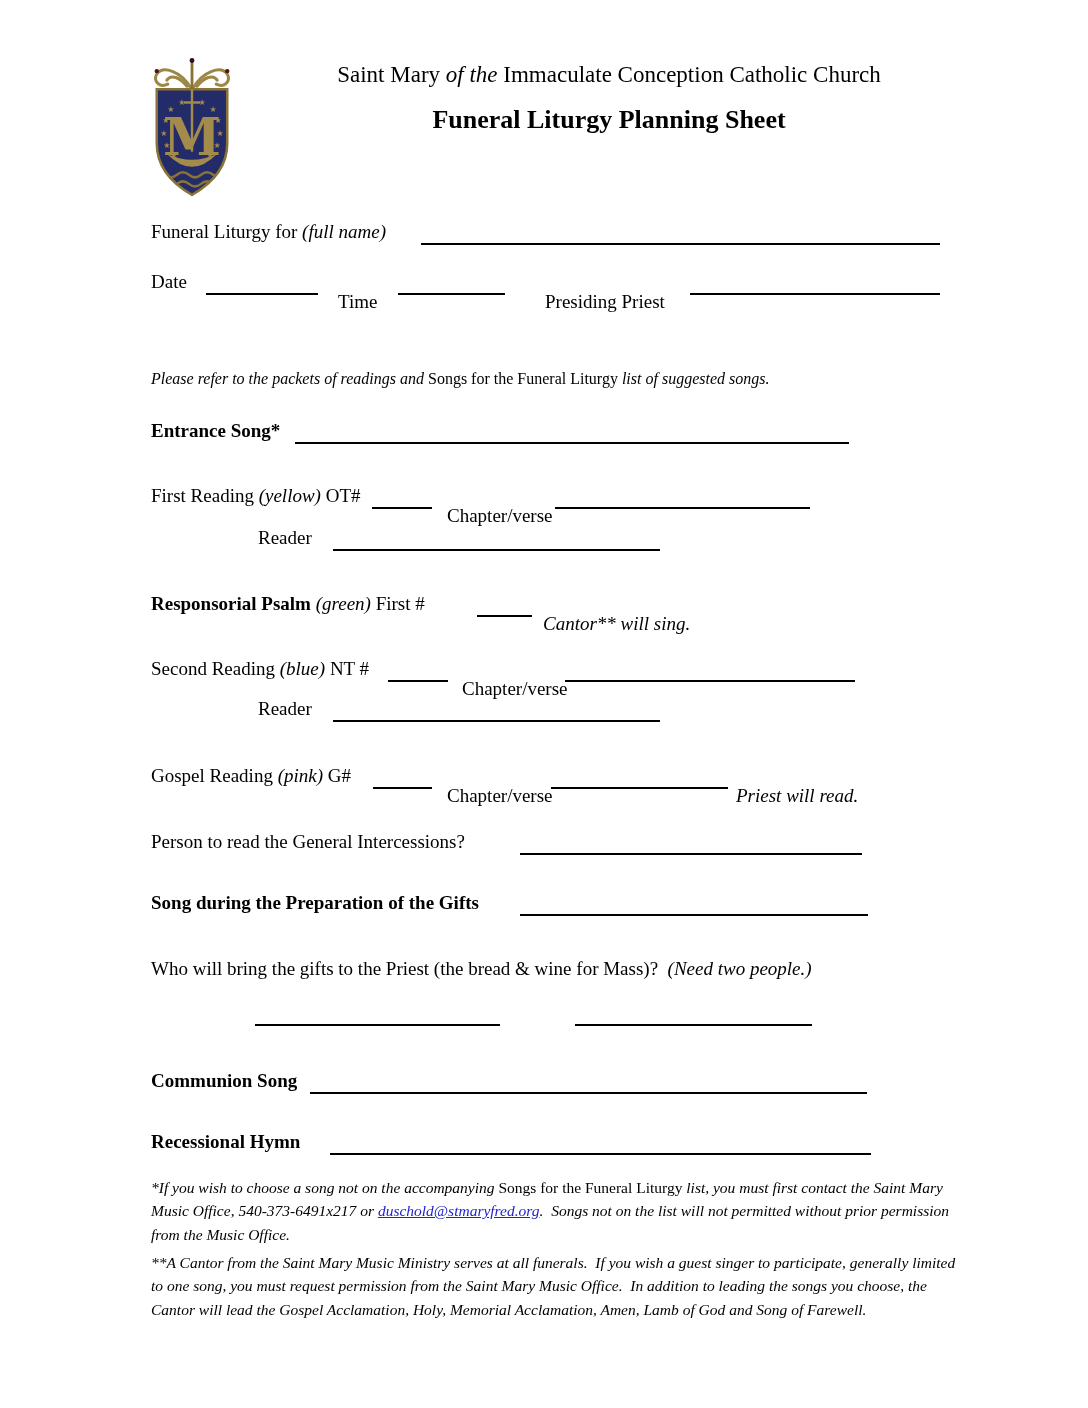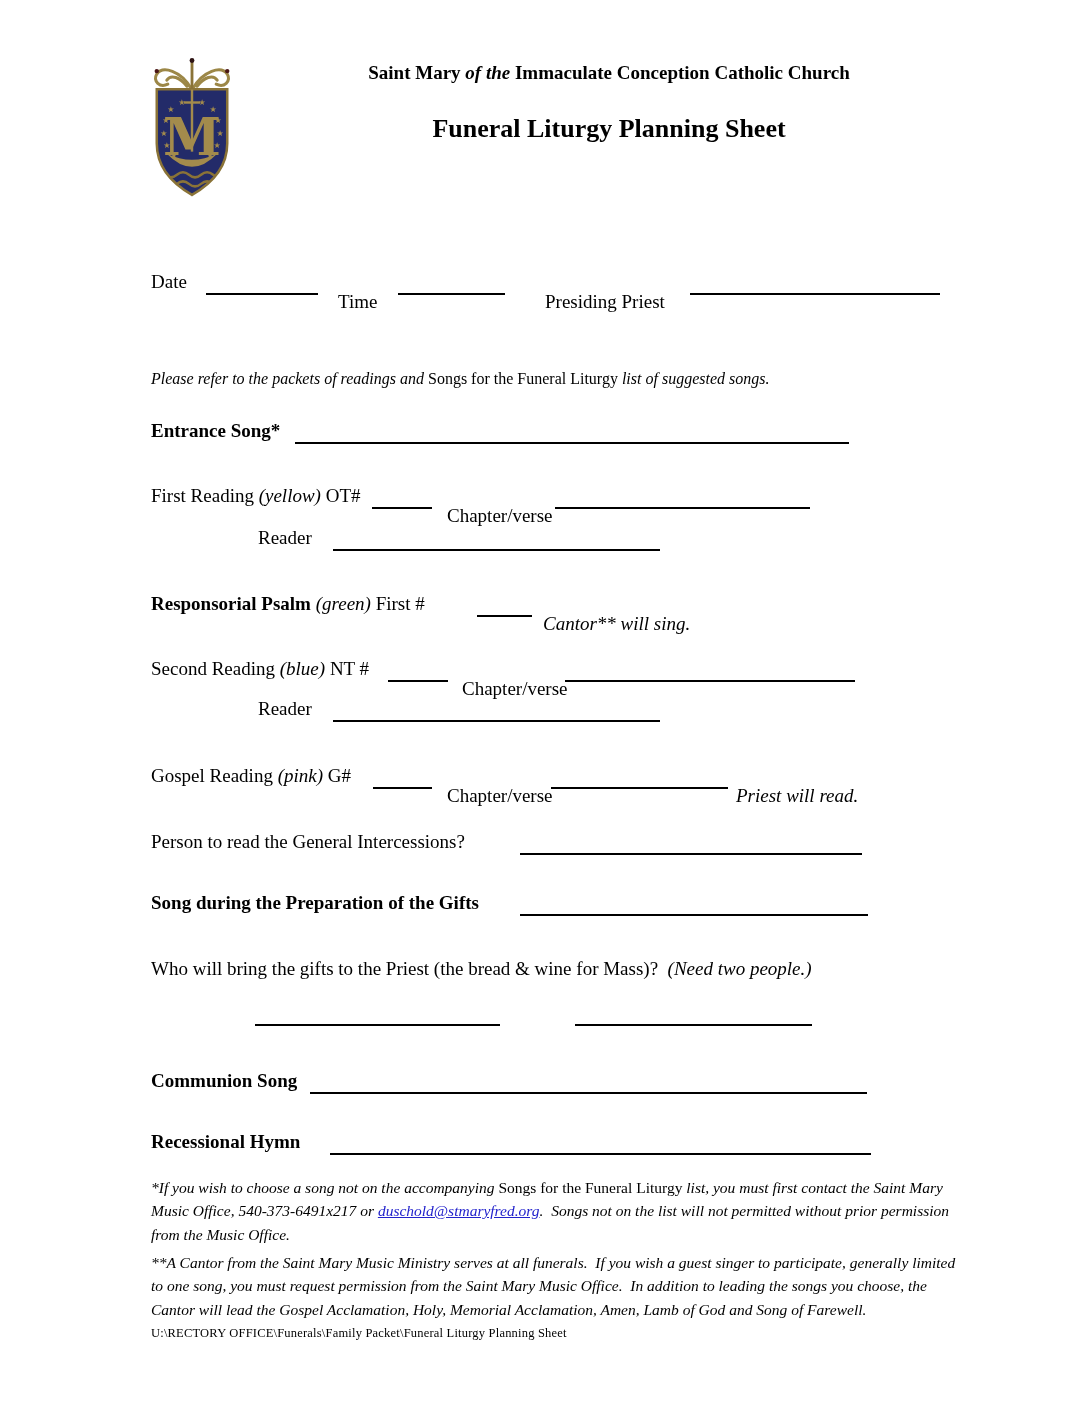--- a/index.html
+++ b/index.html
@@ -13,23 +13,23 @@
   .ln{position:absolute;top:0;height:24px;border-bottom:2px solid #000;}
   .it{font-style:italic;}
   .bi{font-weight:bold;}
   .pre{white-space:pre;}
   .note{position:absolute;left:151px;right:148px;text-align:left;font-size:16px;white-space:pre;}
   .fn{position:absolute;left:151px;right:128px;font-size:15.5px;font-style:italic;line-height:1.5;white-space:pre-wrap;}
   .fn .plain{font-style:normal;}
   .link{color:#2222cc;text-decoration:underline;cursor:pointer;}
   .footer-path{position:absolute;left:151px;font-size:12.5px;letter-spacing:.2px;}
   .header-text{position:absolute;left:190px;right:60px;top:62px;text-align:center;}
-  .church-name{font-size:19px;font-weight:bold;white-space:pre;}
+  .church-name{font-size:23px;font-weight:normal;white-space:pre;}
   .church-address{font-size:18.5px;font-weight:bold;margin-top:5px;white-space:pre;}
-  .form-title{font-size:26px;font-weight:bold;margin-top:30px;}
+  .form-title{font-size:26px;font-weight:bold;margin-top:17px;}
   .crest{position:absolute;left:146px;top:57px;width:92px;height:146px;}
 </style>
 </head>
 <body>
 
 <div class="page">
 
   <svg class="crest" viewBox="0 0 90 145" aria-hidden="true">
     <defs>
       <clipPath id="shieldClip">
@@ -69,20 +69,24 @@
           <text x="55" y="48">★</text>
       </g>
     </g>
   </svg>
 
   <div class="header-text">
     <div class="church-name"><span>Saint Mary </span><span class="it">of the</span><span> Immaculate Conception Catholic Church</span></div>
     <div class="form-title">Funeral Liturgy Planning Sheet</div>
   </div>
 
+  <div class="row" style="top:219px">
+    <span>Funeral Liturgy for </span><span class="it">(full name)</span>
+    <span class="ln" style="left:270px;right:0"></span>
+  </div>
 
   <div class="row" style="top:269px">
     <span>Date</span>
     <span class="ln" style="left:55px;width:112px"></span>
     <span class="abs" style="left:187px">Time</span>
     <span class="ln" style="left:247px;width:107px"></span>
     <span class="abs" style="left:394px">Presiding Priest</span>
     <span class="ln" style="left:539px;right:0"></span>
   </div>
 
@@ -155,15 +159,14 @@
 
   <div class="row" style="top:1129px">
     <span class="bi">Recessional Hymn </span>
     <span class="ln" style="left:179px;width:541px"></span>
   </div>
 
   <div class="fn" style="top:1176px"><span>*If you wish to choose a song not on the accompanying </span><span class="plain">Songs for the Funeral Liturgy </span><span>list, you must first contact the Saint Mary Music Office, 540-373-6491x217 or </span><span class="link">duschold@stmaryfred.org</span><span>.  Songs not on the list will not permitted without prior permission from the Music Office.</span></div>
 
   <div class="fn" style="top:1251px">**A Cantor from the Saint Mary Music Ministry serves at all funerals.  If you wish a guest singer to participate, generally limited to one song, you must request permission from the Saint Mary Music Office.  In addition to leading the songs you choose, the Cantor will lead the Gospel Acclamation, Holy, Memorial Acclamation, Amen, Lamb of God and Song of Farewell.</div>
 
-  <div class="footer-path" style="top:1326px">U:\RECTORY OFFICE\Funerals\Family Packet\Funeral Liturgy Planning Sheet</div>
 
 </div>
 
 </body></html>

